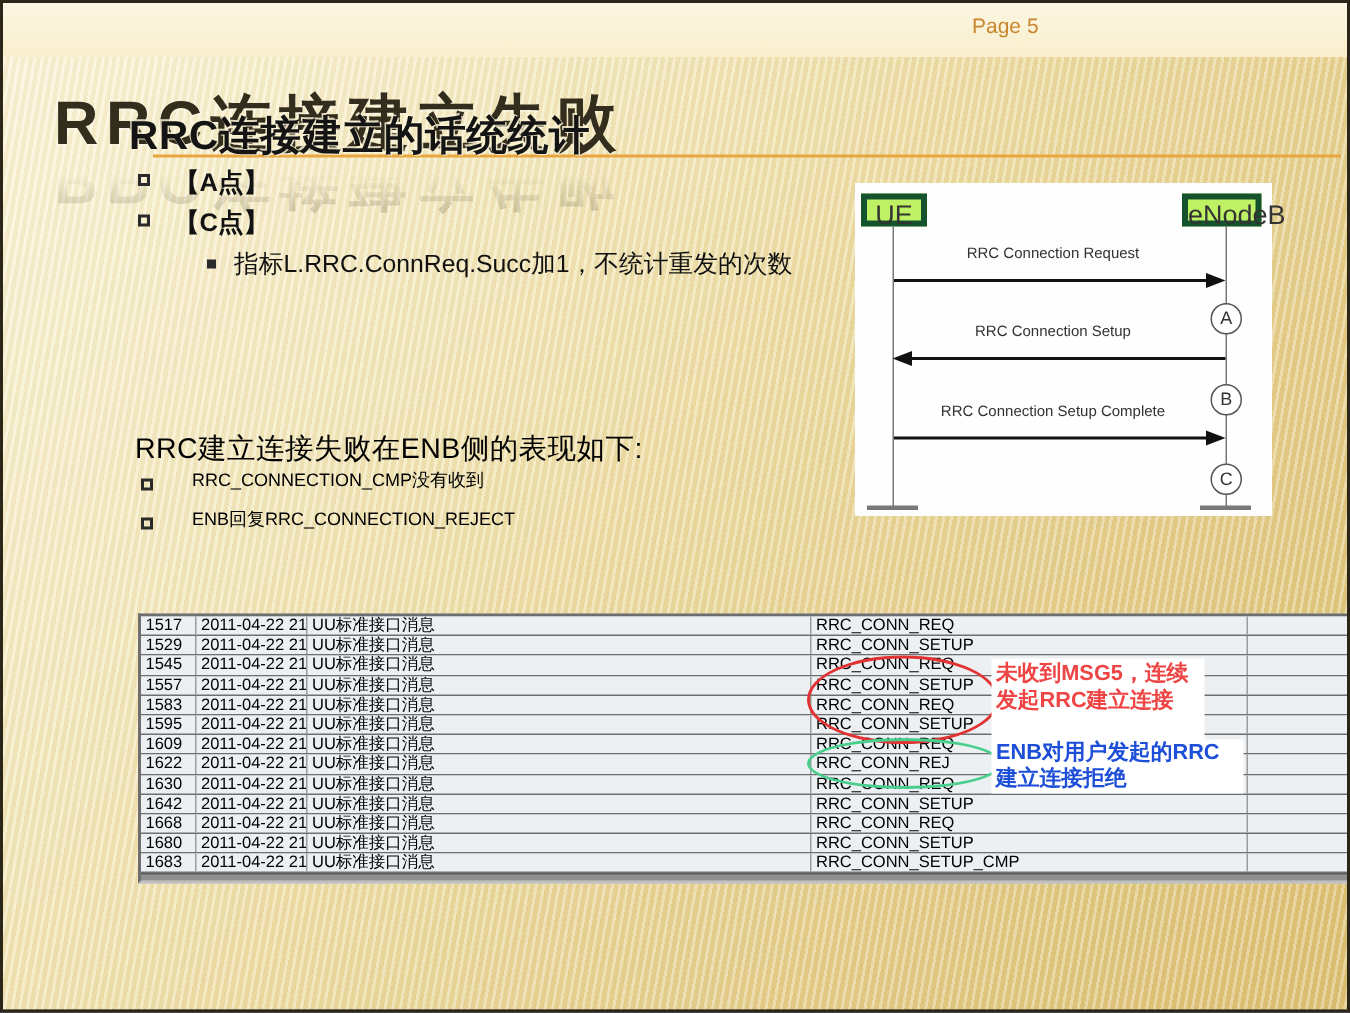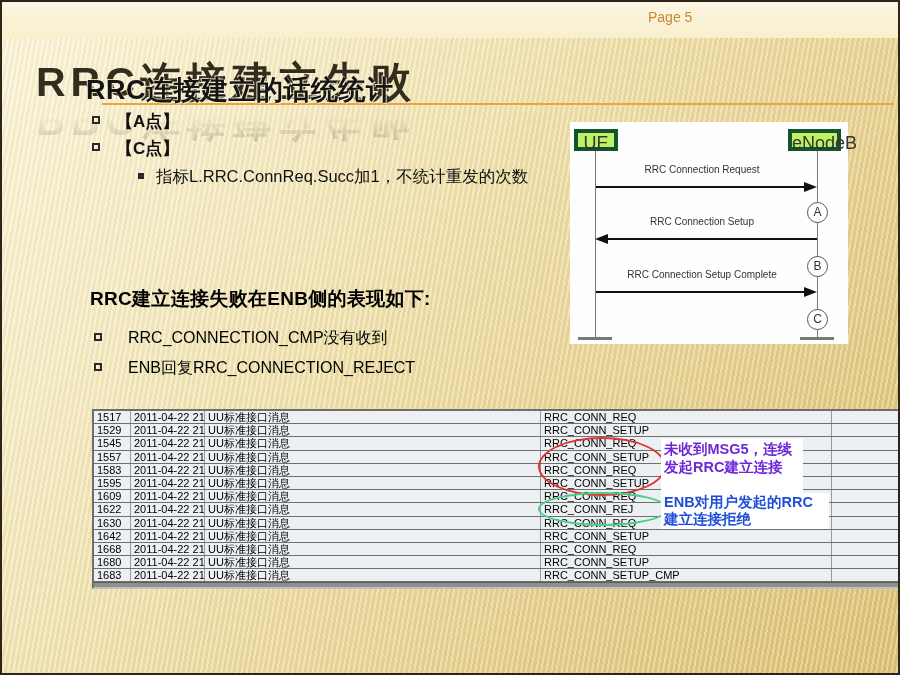--- a/index.html
+++ b/index.html
@@ -40,22 +40,22 @@
     left:84px; top:70px; font-size:27px; font-weight:bold; color:#141414;
     letter-spacing:0.5px; white-space:nowrap;
     text-shadow:1px 1px 0 rgba(250,242,212,0.85), -1px -1px 0 rgba(250,242,212,0.85);
   }
   .bullets { left:88px; top:108px; width:448px; color:#111; }
   .b1 { display:flex; align-items:flex-start; font-size:17px; font-weight:bold; margin-bottom:4px; }
   .sq-hollow { width:8px; height:8px; border:2px solid #2a2a2a; margin:6px 16px 0 2px; flex:0 0 auto; }
   .b2 { display:flex; align-items:flex-start; margin-left:46px; font-size:16.5px; line-height:25px; margin-bottom:4px; }
   .sq-filled { width:6px; height:6px; background:#2a2a2a; margin:9px 12px 0 2px; flex:0 0 auto; }
   .failure { left:88px; top:284px; width:460px; color:#000; }
-  .failure-heading { font-size:19px; font-weight:bold; margin-bottom:16px; letter-spacing:0.3px; }
-  .failure-item { display:flex; align-items:flex-start; font-size:16px; margin-bottom:9px; }
+  .failure-heading { font-size:19px; font-weight:normal; margin-bottom:0; letter-spacing:0.3px; }
+  .failure-item { display:flex; align-items:center; font-size:12px; margin-bottom:9px; }
   .failure-item .sq-hollow { margin:5px 26px 0 4px; }
   
   .diagram { left:568px; top:120px; width:278px; height:222px; background:#fefefe; }
   .actor-box {
     border:4px solid #14532d; background:#bef264; text-align:center;
     font-size:18px; color:#333; line-height:20px; height:22px;
   }
   .lifeline { width:1px; background:#787878; top:29px; height:188px; }
   .life-end { height:3px; background:#787878; top:215px; }
   .msg-label { width:200px; text-align:center; font-size:10px; color:#333; white-space:nowrap; }
@@ -76,21 +76,21 @@
   .log-row > div {
     font-size:11px; line-height:12.5px; color:#000; padding-left:3px;
     white-space:nowrap; overflow:hidden; border-right:1px solid #9b9b9b;
   }
   .c-id { width:37px; } .c-time { width:74px; } .c-type { width:336px; }
   .c-message { width:291px; } .c-extra { flex:1; border-right:none !important; }
   .hscrollbar { height:5px; background:#8f8f8f; border-top:1px solid #5c5c5c; }
   .oval-red { left:536px; top:435px; width:128px; height:59px; border:2px solid #e23333; border-radius:50%; }
   .oval-green { left:536px; top:490px; width:130px; height:34px; border:2px solid #49cf8d; border-radius:50%; }
   .note { background:#fff; font-weight:bold; font-size:14.5px; line-height:18px; padding:1px 3px; }
-  .note-red { left:659px; top:437px; width:142px; height:55px; color:#6d28d9; }
+  .note-red { left:659px; top:437px; width:142px; height:55px; color:#ef4444; }
   .note-green { left:659px; top:491px; width:168px; height:36px; color:#1d4ed8; line-height:17px; }
 </style>
 </head>
 <body>
 
 <div class="slide">
   <div class="abs top-band"></div>
   <div class="abs stripes"></div>
   <div class="abs page-label">Page 5</div>
 

